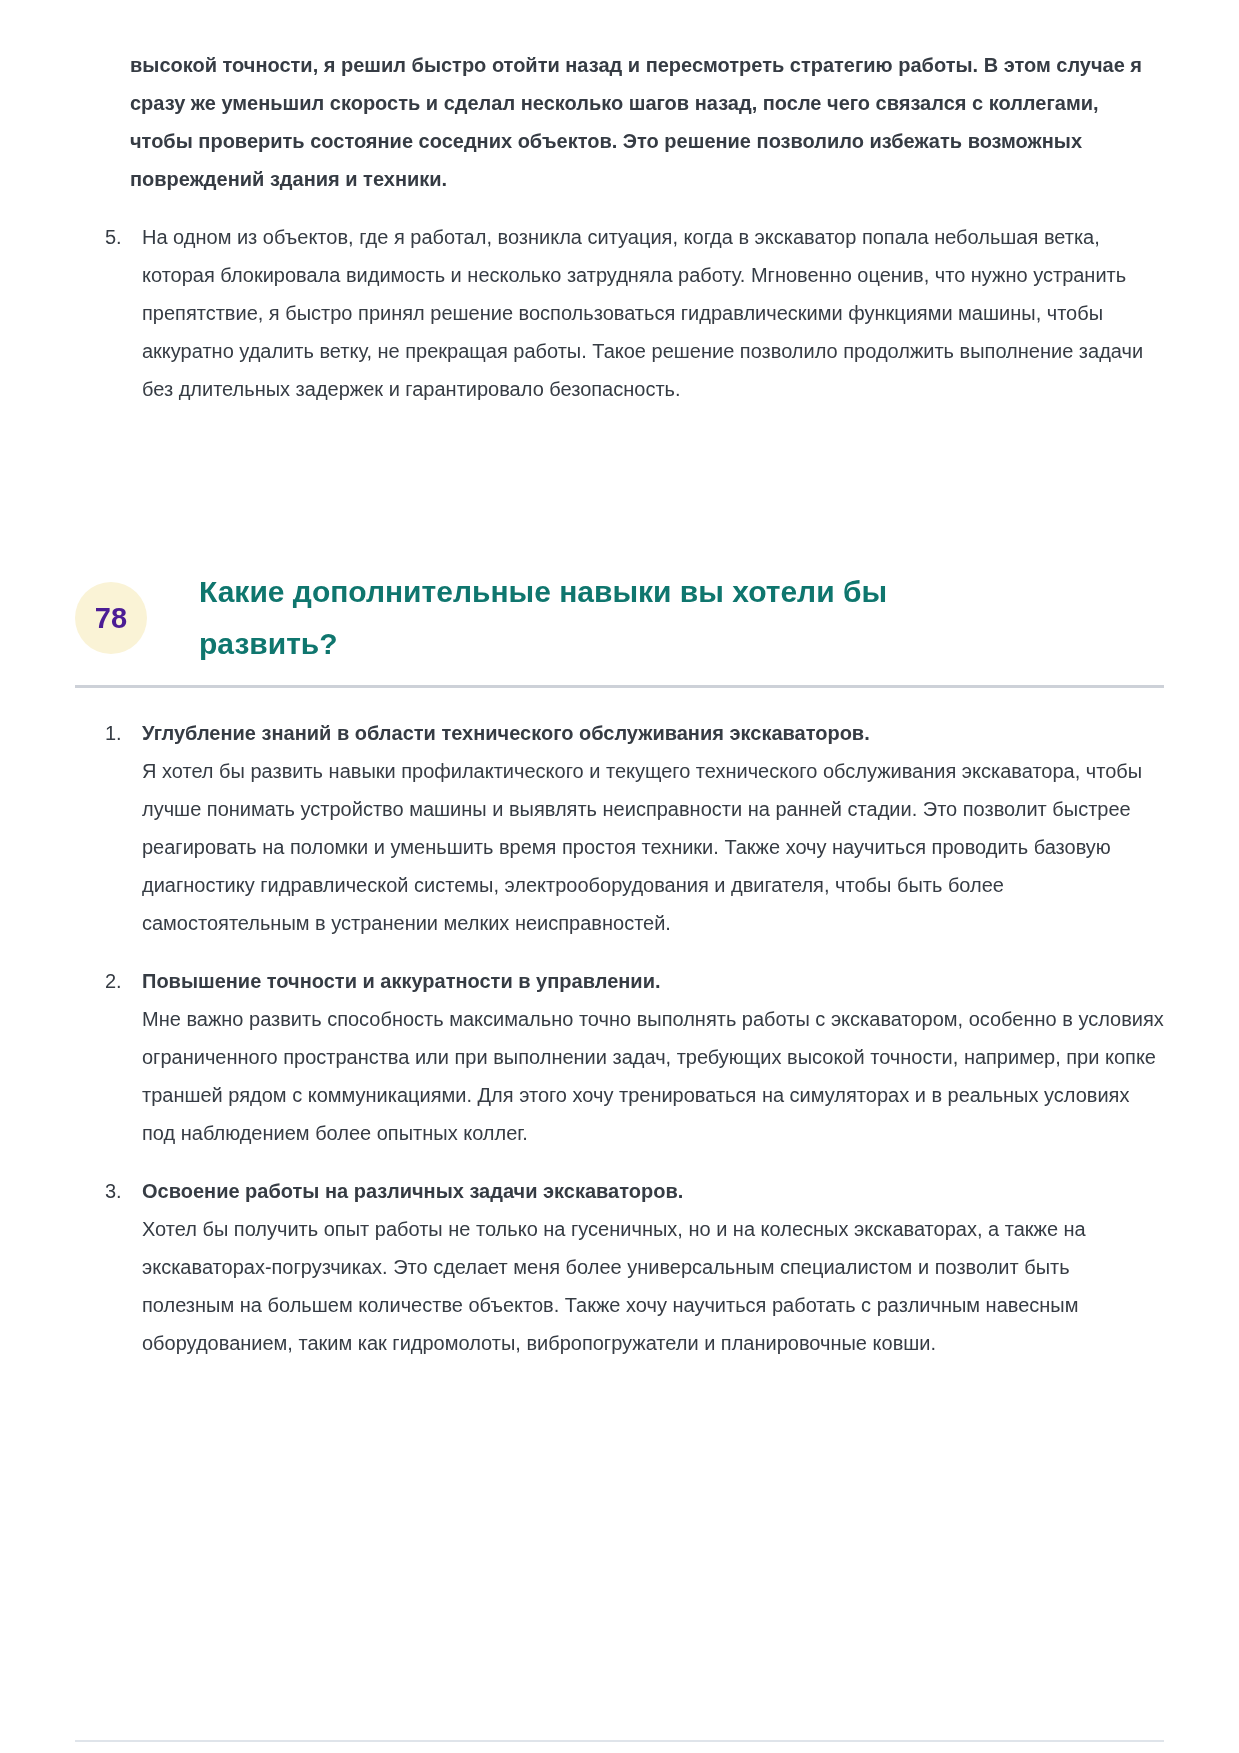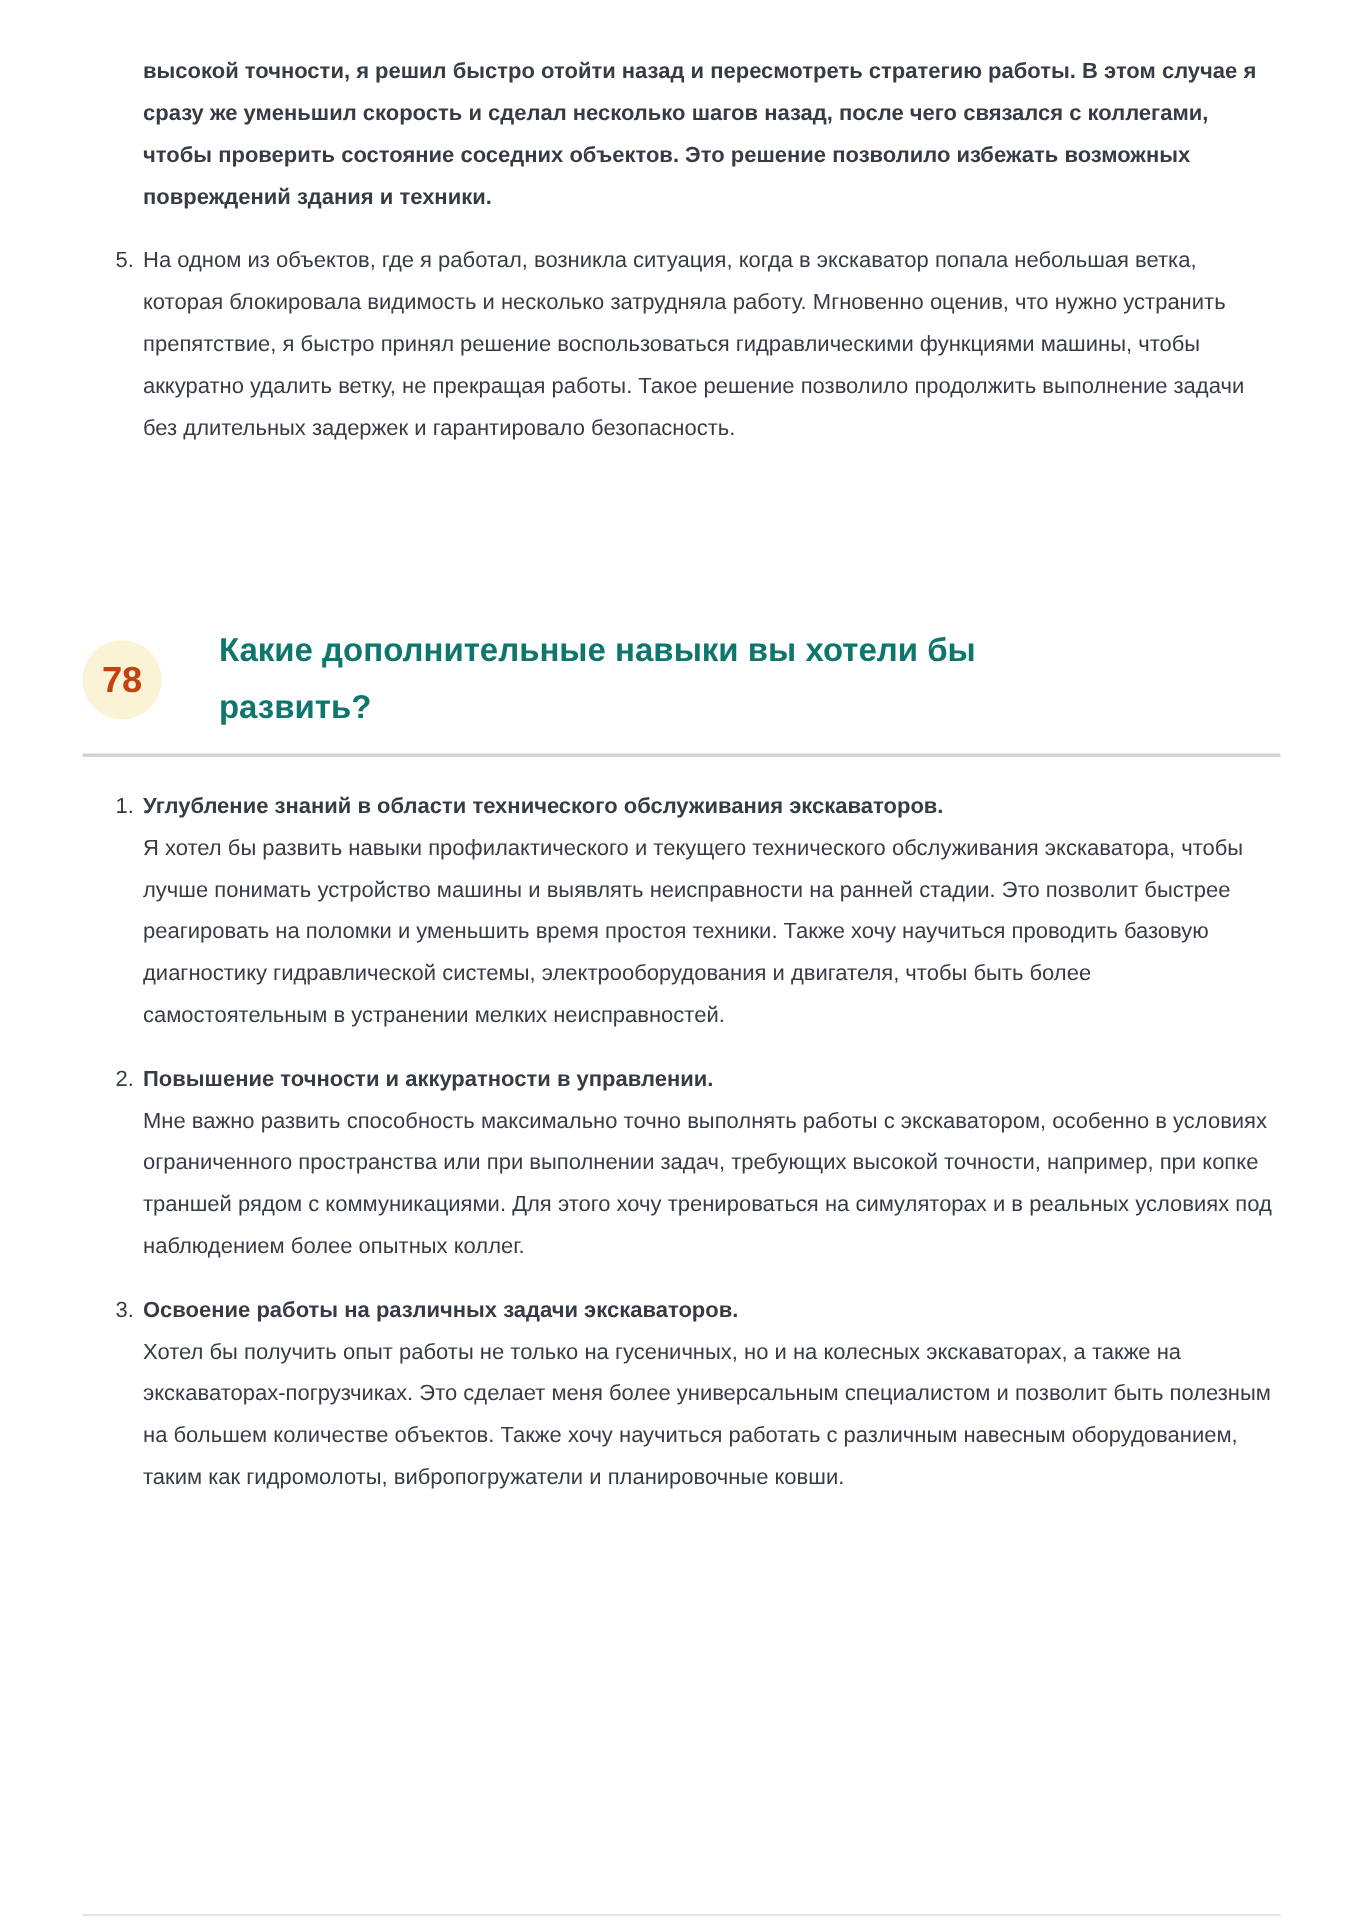--- a/index.html
+++ b/index.html
@@ -29,39 +29,40 @@
   .list-item {
     display: flex;
     margin: 20px 0 0 30px;
   }
   .list-num {
     width: 25px;
     flex: none;
   }
   .list-text {
     flex: 1;
+    margin-left: 12px;
   }
   
   .q-header {
     display: flex;
     align-items: center;
     gap: 52px;
     margin-top: 158px;
   }
   .q-badge {
     width: 72px;
     height: 72px;
     border-radius: 50%;
     background: #faf3d6;
     display: flex;
     align-items: center;
     justify-content: center;
-    font-size: 33px;
+    font-size: 29px;
     font-weight: bold;
-    color: #c2410c;
+    color: #4c1d95;
     flex: none;
   }
   .q-title {
     font-size: 30px;
     font-weight: bold;
     line-height: 52px;
     color: #0f766e;
     max-width: 800px;
   }
   .q-divider {

